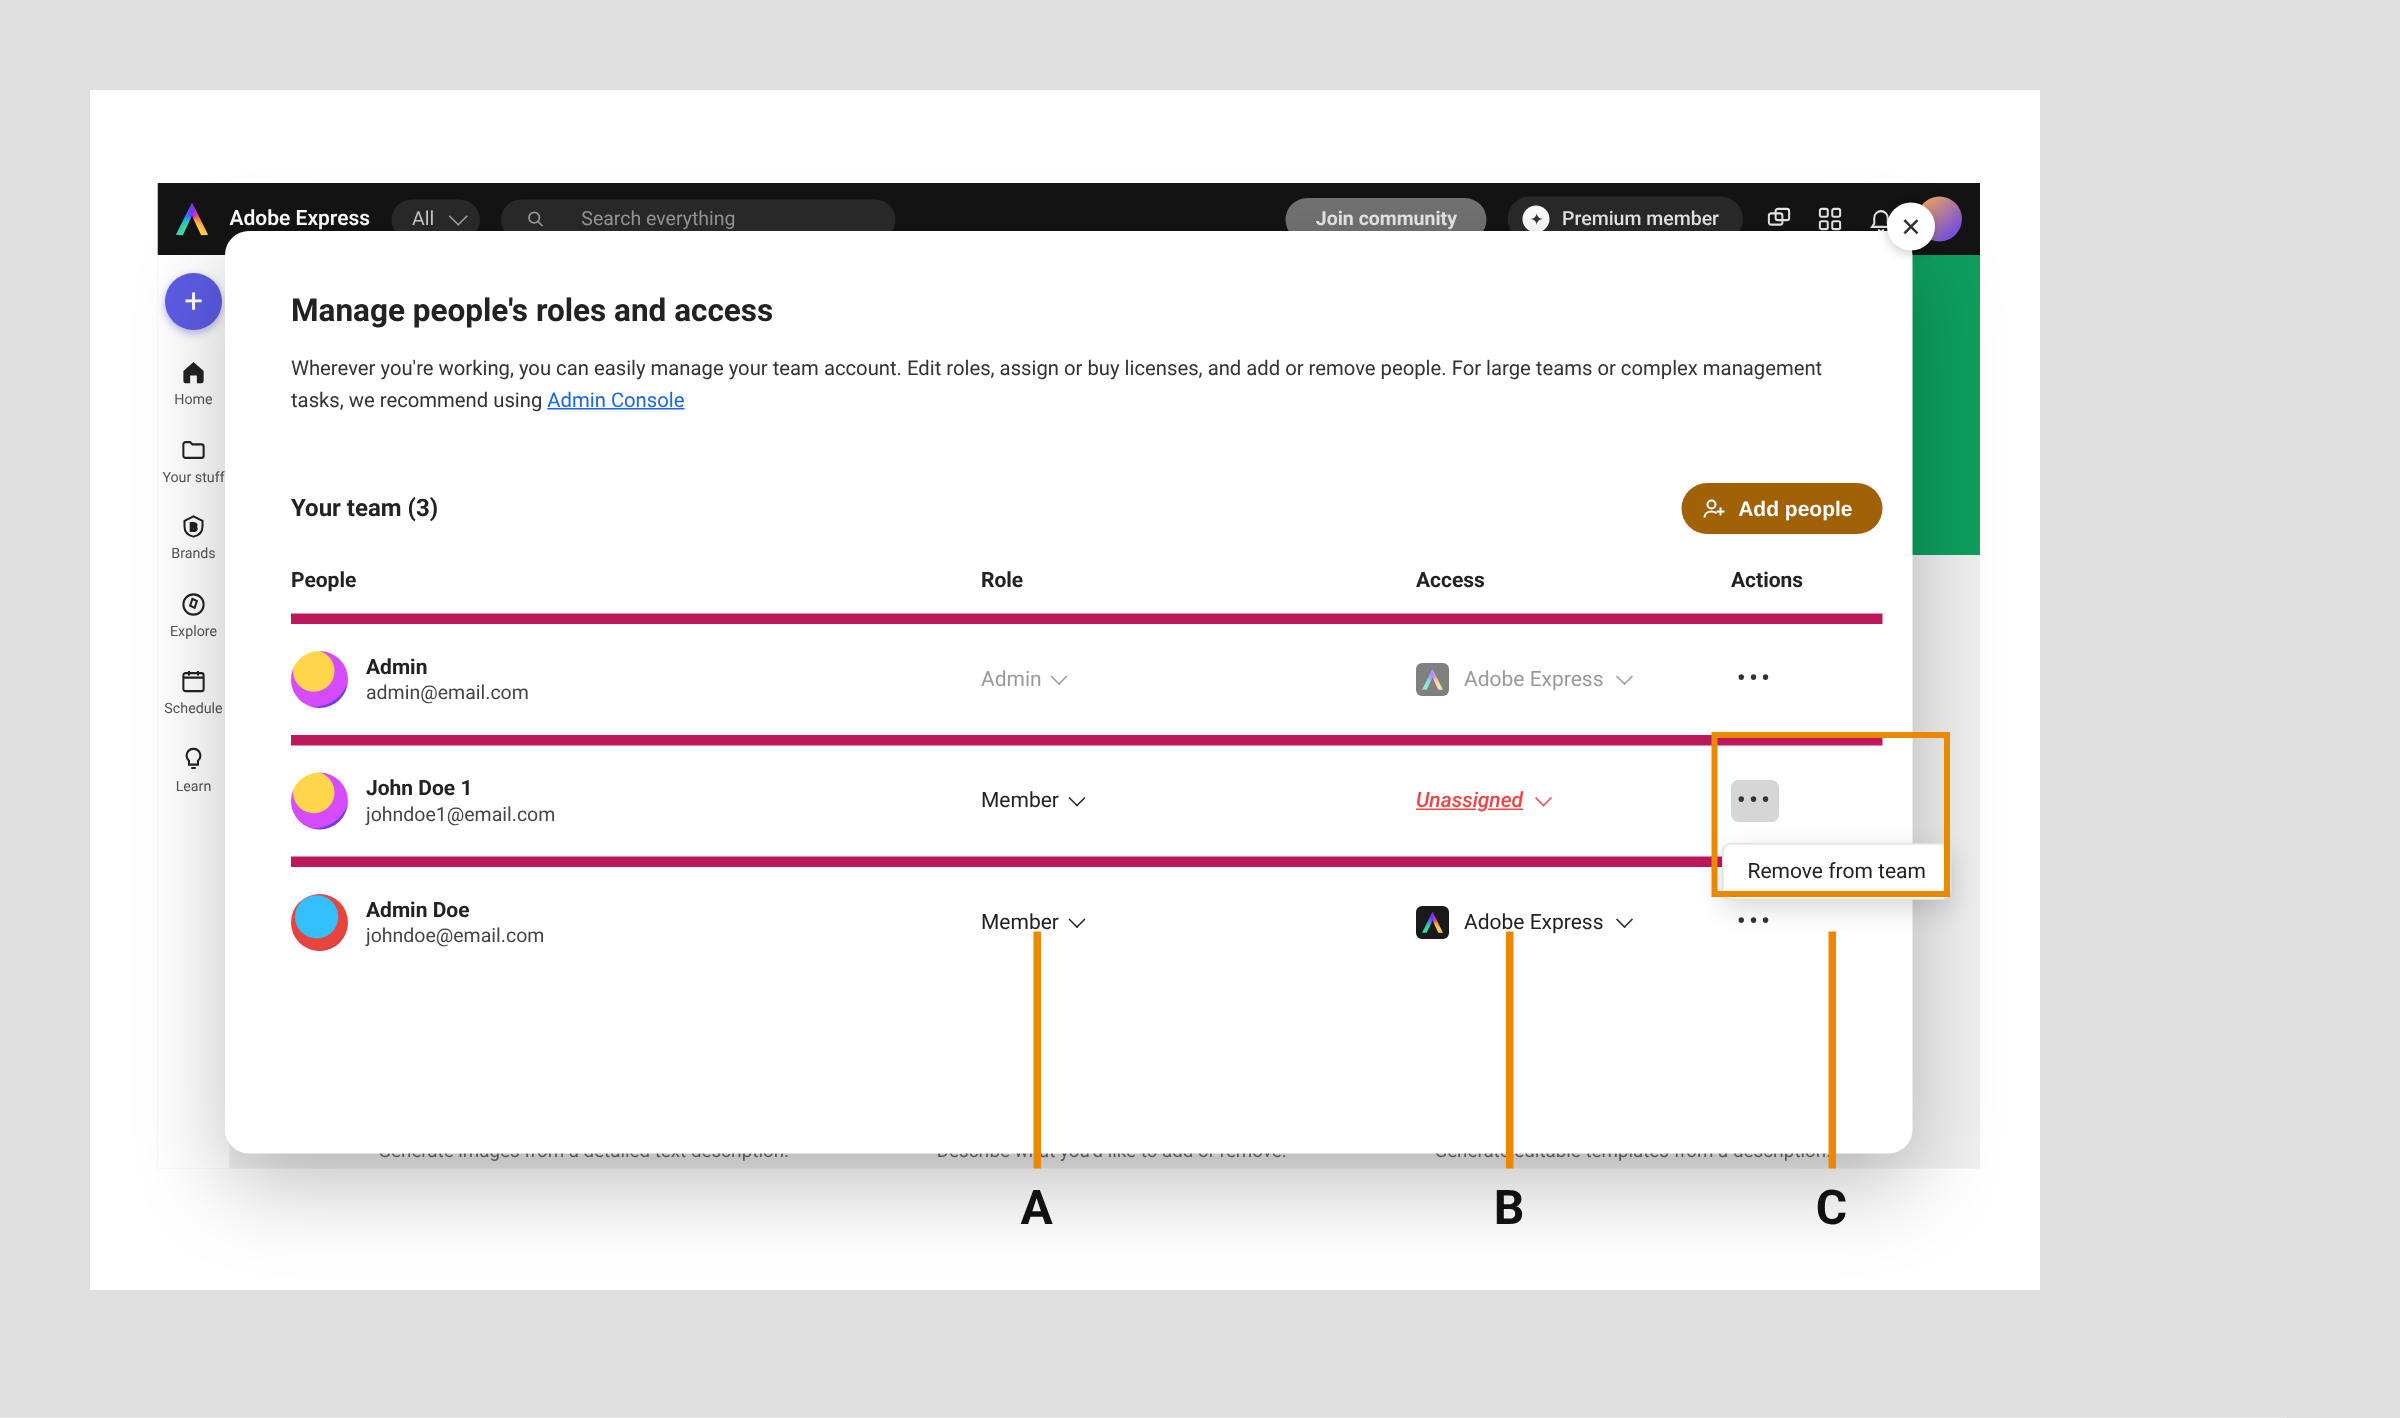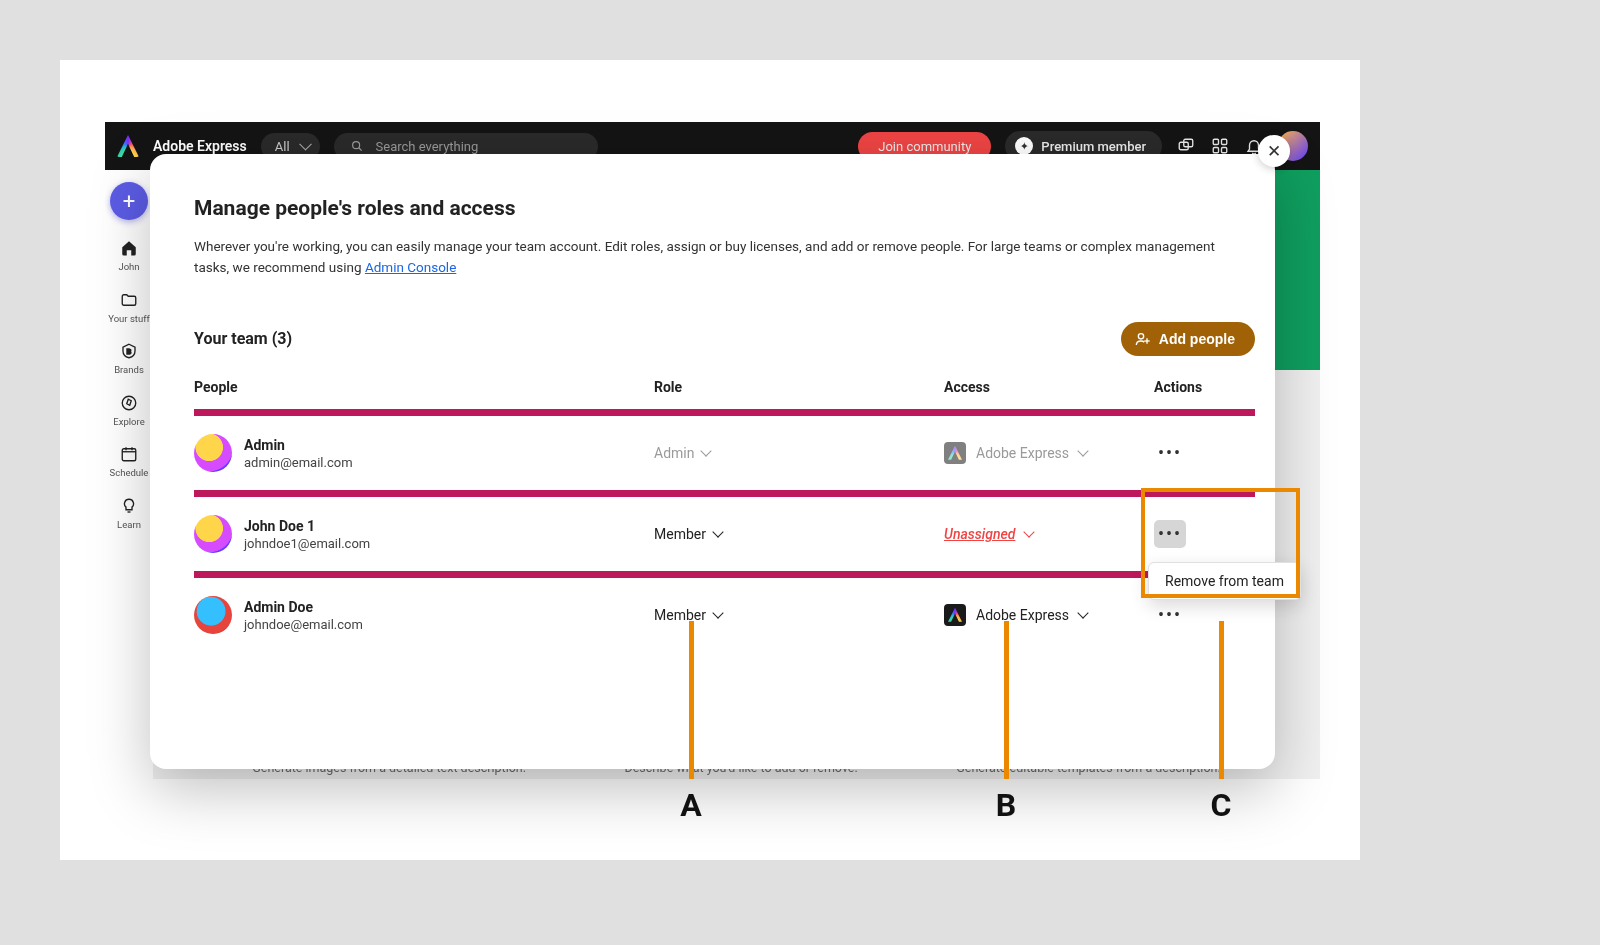--- a/index.html
+++ b/index.html
@@ -65,33 +65,33 @@
     border-bottom: 1.5px solid #aaa;
     transform: translateY(-70%) rotate(45deg);
   }
   .search-wrap {
     flex: 1;
     background: #2a2a2a;
     border-radius: 18px;
     display: flex;
     align-items: center;
     padding: 6px 16px;
-    gap: 12px;
+    gap: 24px;
     max-width: 400px;
   }
   .search-icon-svg { width: 14px; height: 14px; opacity: .7; }
   .search-wrap span { color: #999; font-size: 13px; }
   .header-spacer { flex: 1; }
   .link-btn {
-    background: #ef4444;
+    background: #737373;
     border-radius: 18px;
     padding: 7px 20px;
     font-size: 13px;
     color: #eaeaea;
-    font-weight: 400;
+    font-weight: 700;
   }
   .premium-pill {
     background: #2a2a2a;
     border-radius: 18px;
     padding: 6px 16px 6px 10px;
     display: flex;
     align-items: center;
     gap: 8px;
     font-size: 13px;
     font-weight: 500;
@@ -404,21 +404,21 @@
 
   <div class="sidebar">
     <div class="fab">+</div>
 
     <div class="side-item">
       <div class="side-icon">
         <svg width="18" height="18" viewBox="0 0 24 24" fill="#222">
             <path d="M3 11l9-8 9 8v9a2 2 0 0 1-2 2h-4v-7h-6v7H5a2 2 0 0 1-2-2z"></path>
           </svg>
       </div>
-      <div class="side-label">John</div>
+      <div class="side-label">Home</div>
     </div>
 
     <div class="side-item">
       <div class="side-icon">
         <svg width="18" height="18" viewBox="0 0 24 24" fill="none" stroke="#222" stroke-width="1.8">
             <path d="M3 7a2 2 0 0 1 2-2h4l2 2h8a2 2 0 0 1 2 2v8a2 2 0 0 1-2 2H5a2 2 0 0 1-2-2z"></path>
           </svg>
       </div>
       <div class="side-label">Your stuff</div>
     </div>

